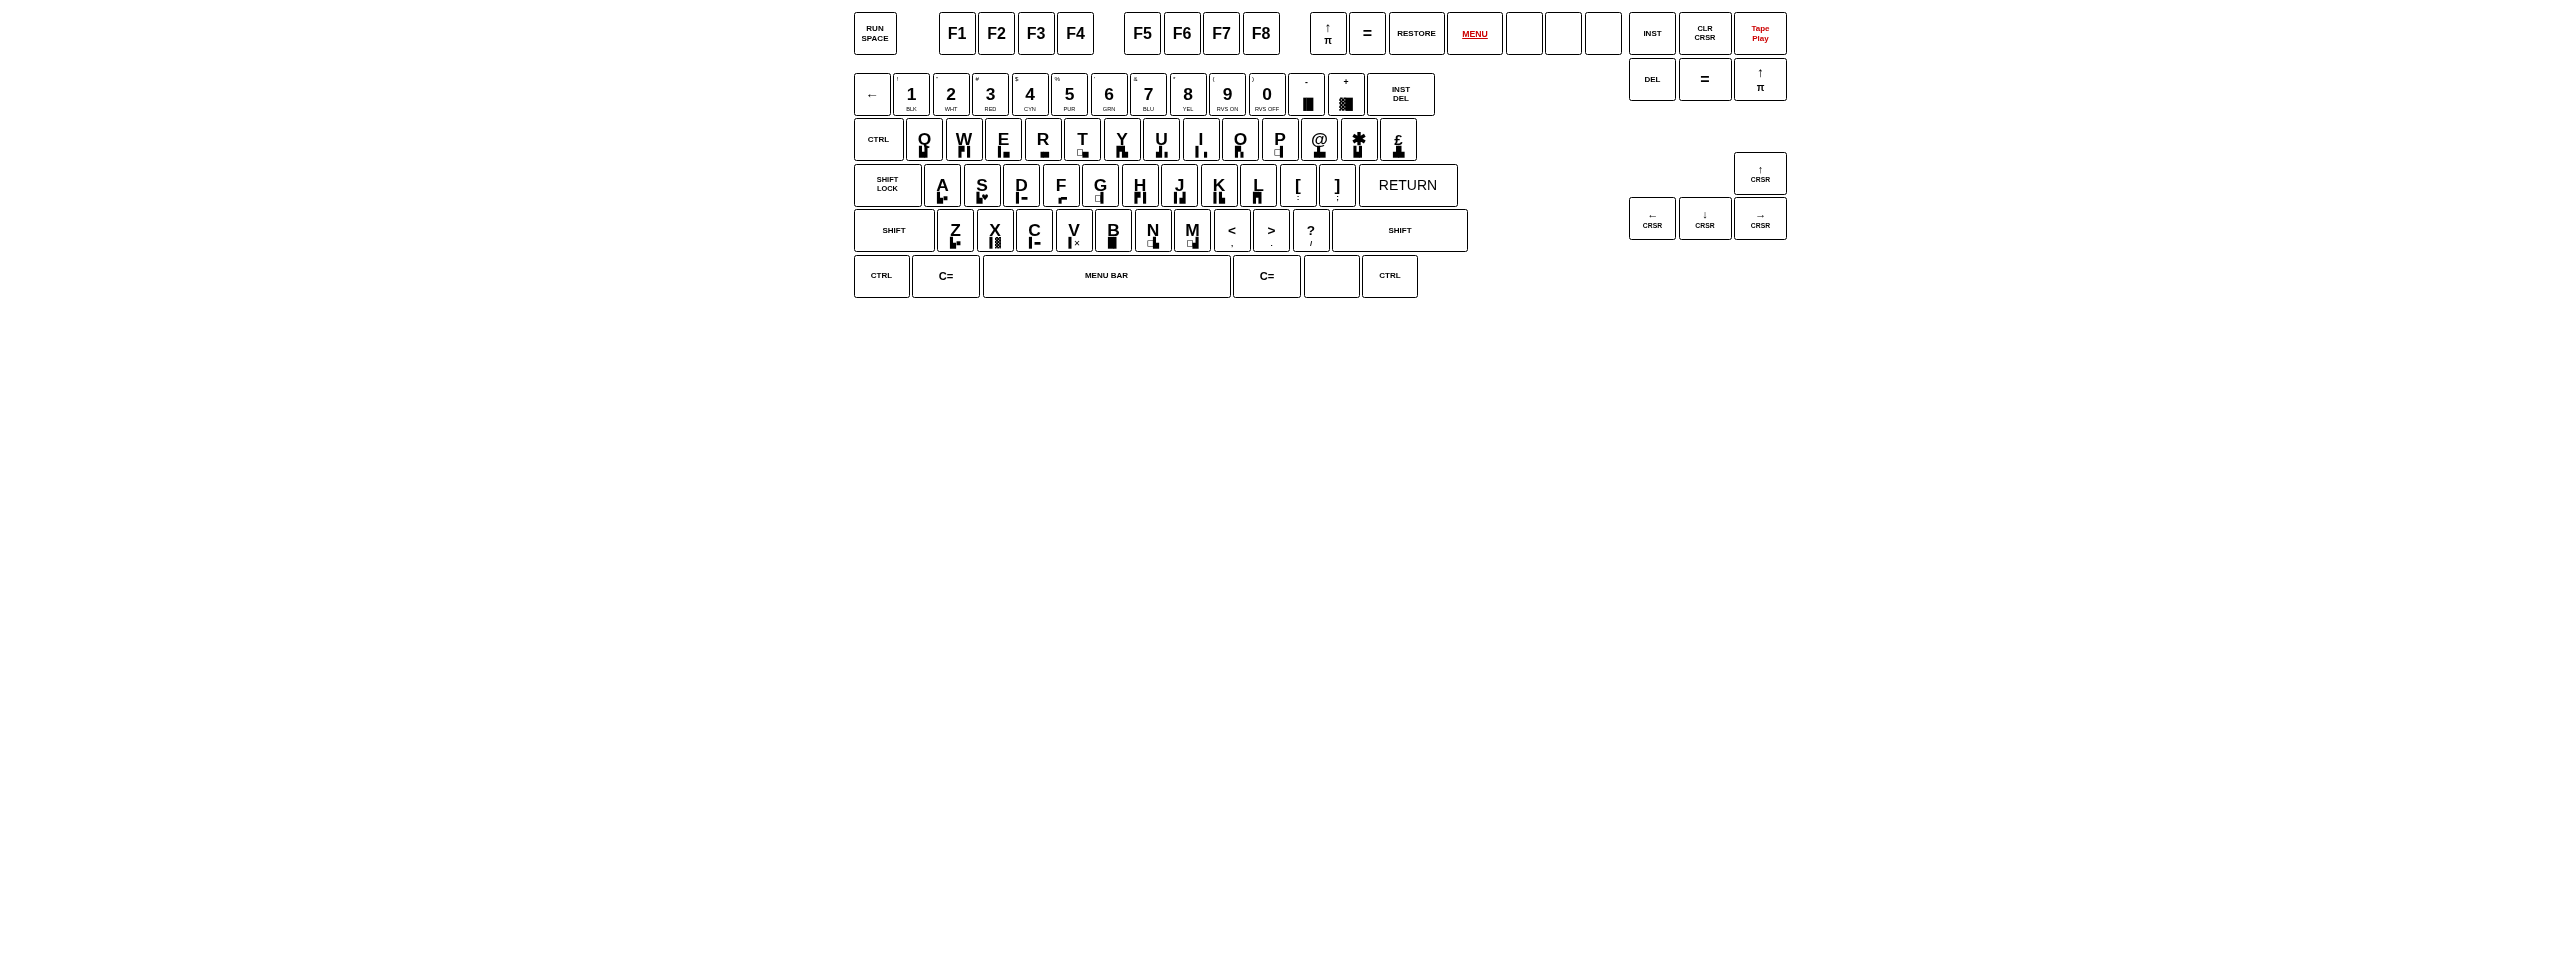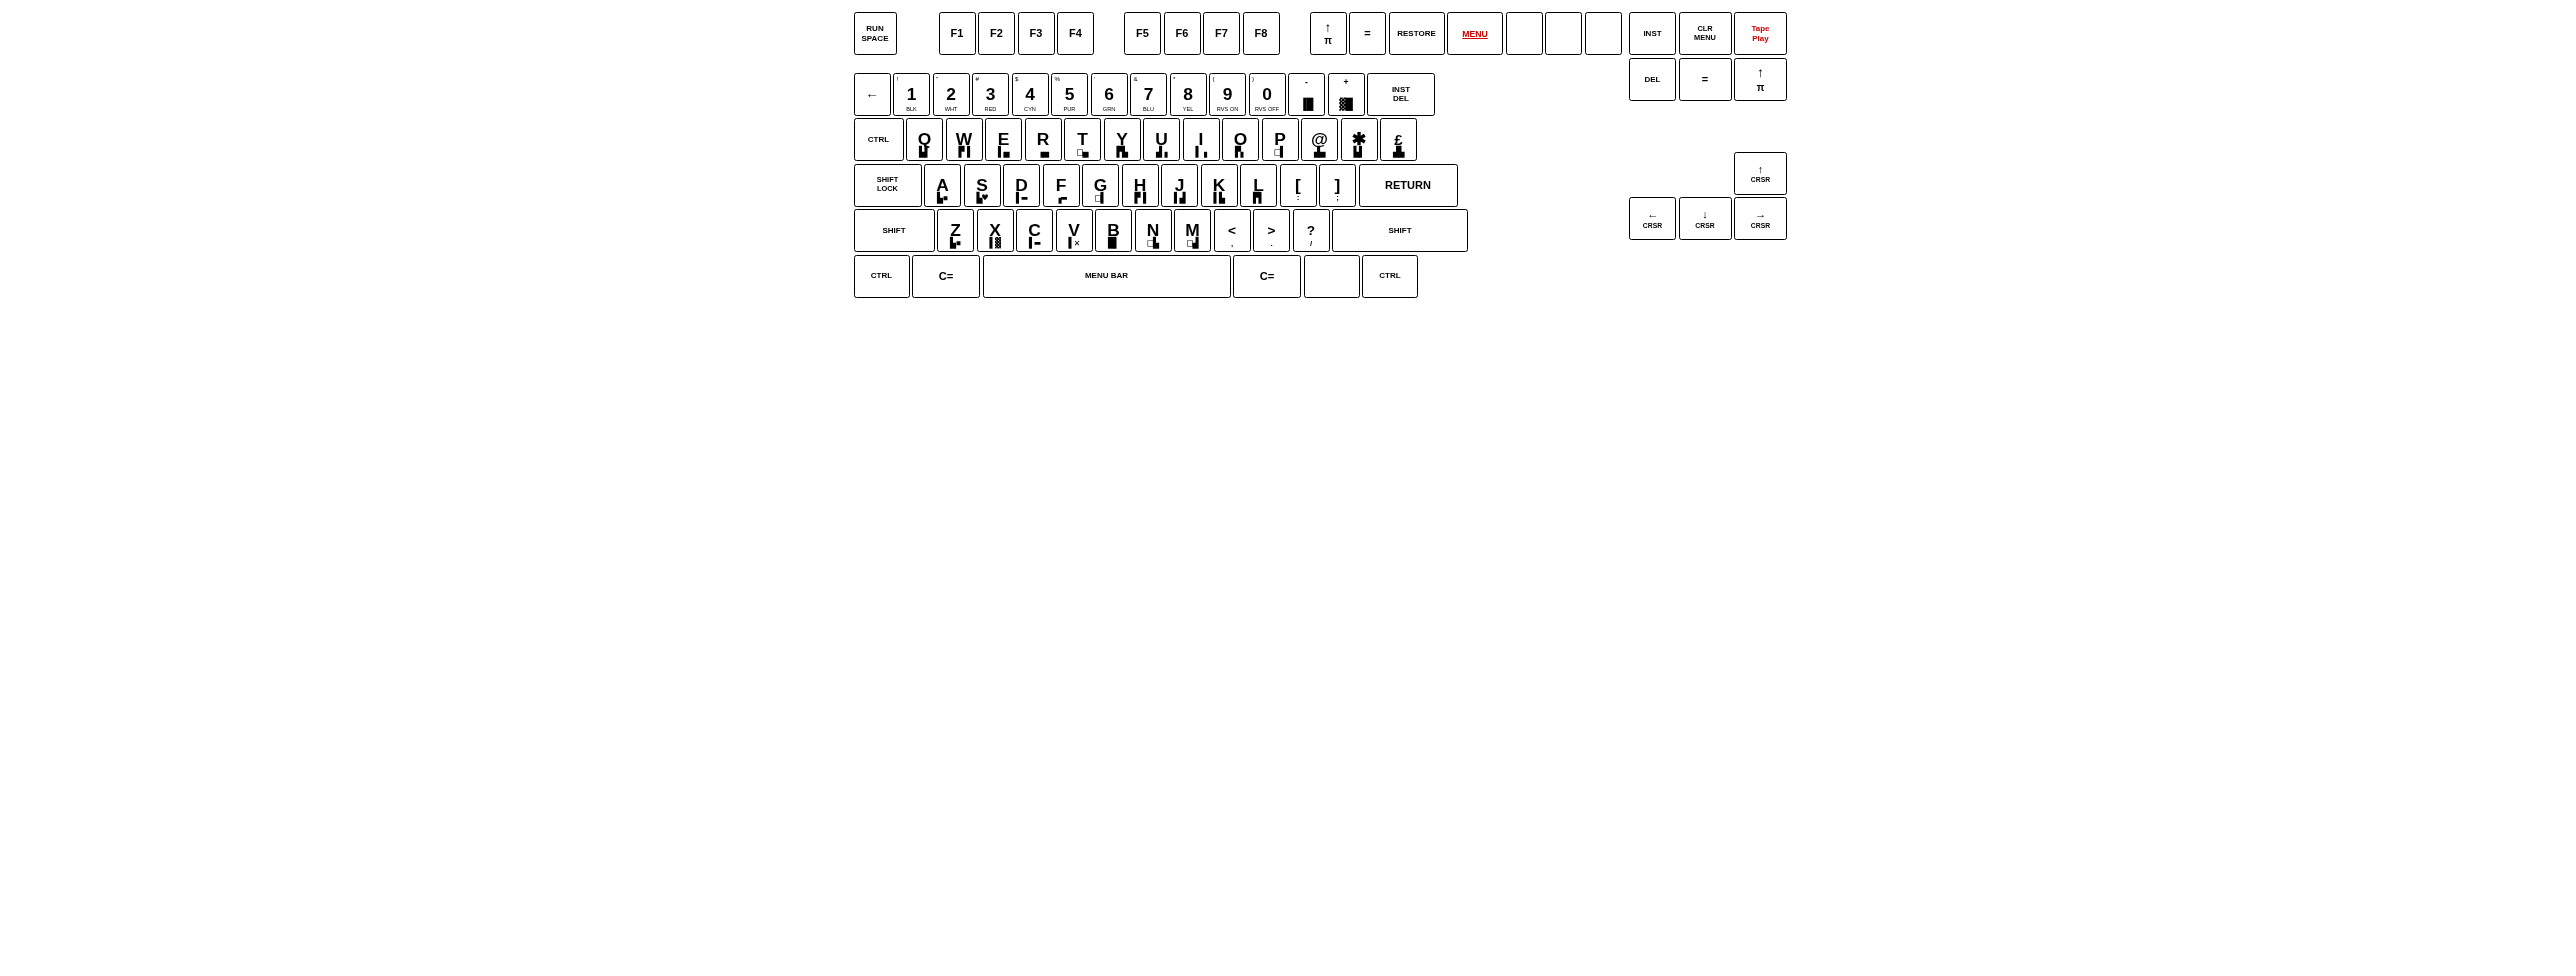--- a/index.html
+++ b/index.html
@@ -63,21 +63,21 @@
       white-space: nowrap;
     }
 
     .key .main-label {
       font-size: 17.4px;
       font-weight: bold;
       line-height: 1;
     }
 
     .key .main-label-med {
-      font-size: 11px;
+      font-size: 16px;
       font-weight: bold;
     }
 
     .key .main-label-sm {
       font-size: 8.7px;
       font-weight: bold;
     }
 
     .key-wide { min-width: 56px; }
     .key-wider { min-width: 68px; }
@@ -392,21 +392,21 @@
           <span class="main-label">[</span>
           <span style="position:absolute; bottom:3.1px; font-size:8px;">:</span>
         </div>
 
         <div class="key">
           <span class="main-label">]</span>
           <span style="position:absolute; bottom:3.1px; font-size:8px;">;</span>
         </div>
 
         <div class="key key-return" style="min-width:99px;">
-          <span style="font-size:11px; font-weight:bold;">RETURN</span>
+          <span style="font-size:14px; font-weight:normal;">RETURN</span>
         </div>
       </div>
 
       <div class="key-row">
         <div class="key key-shift" style="min-width:81px;">
           <span style="font-size:8px; font-weight:bold;">SHIFT</span>
         </div>
 
         <div class="key">
           <span class="main-label">Z</span>
@@ -484,21 +484,21 @@
     </div>
 
     <div class="right-panel">
 
       <div class="key-row">
         <div class="key" style="min-width:47px;">
           <span style="font-size:8px; font-weight:bold;">INST</span>
         </div>
         <div class="key" style="min-width:53px;">
           <span style="font-size:7.4px; font-weight:bold; white-space:pre-line; text-align:center;">CLR
-MENU</span>
+CRSR</span>
         </div>
         <div class="key" style="min-width:53px;">
           <span style="font-size:8px; font-weight:bold; white-space:pre-line; text-align:center; color:#cc0000;">Tape
 Play</span>
         </div>
       </div>
 
       <div class="key-row">
         <div class="key" style="min-width:47px;">
           <span style="font-size:8px; font-weight:bold;">DEL</span>

